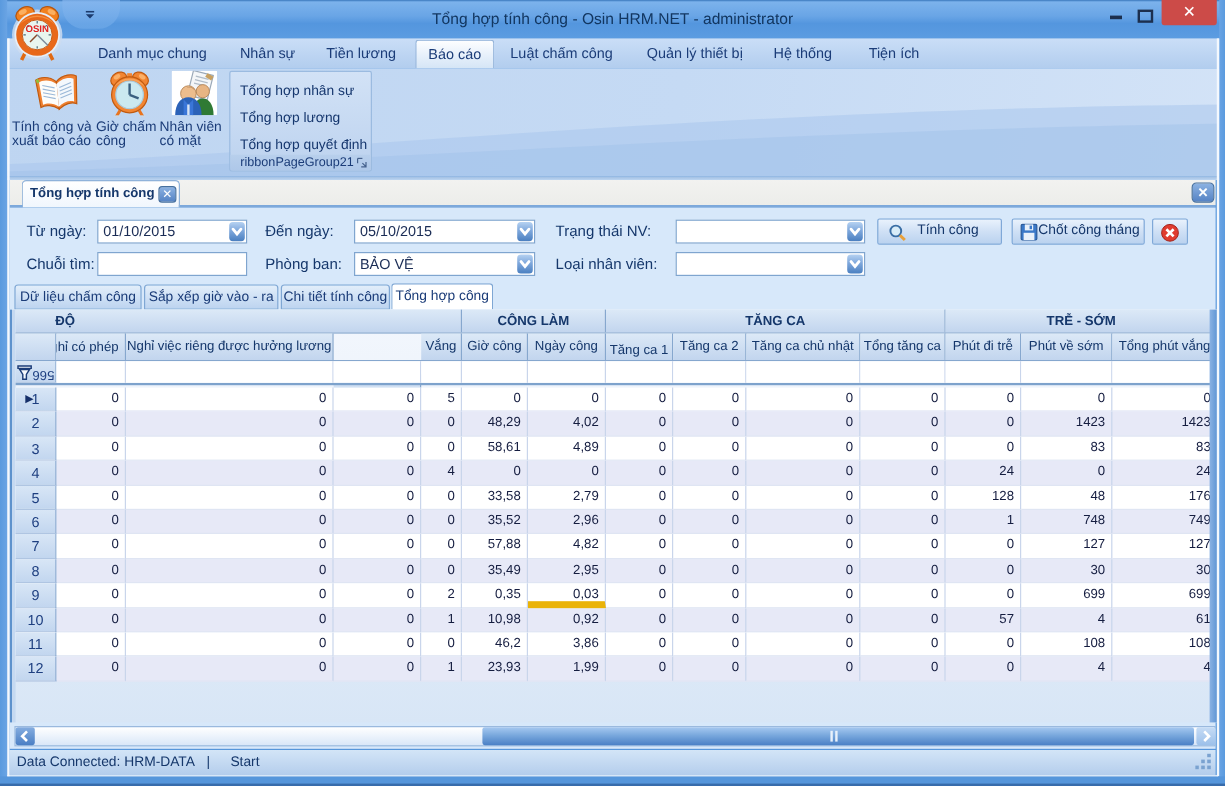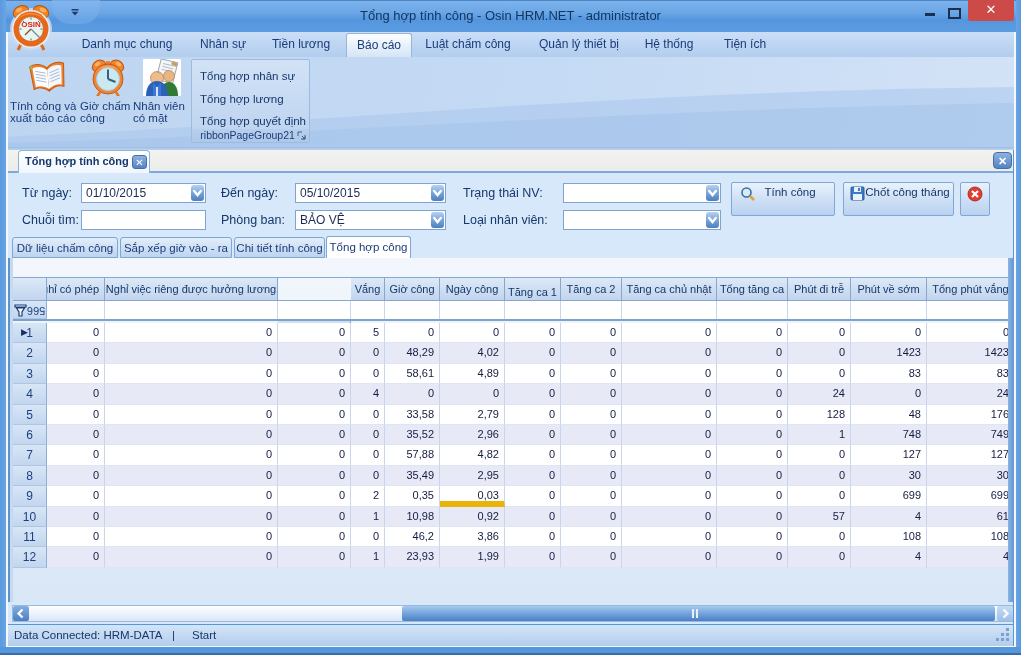--- a/index.html
+++ b/index.html
@@ -48,21 +48,21 @@
   color:#fff; text-align:center; }
 #doctab-x { position:absolute; left:113px; top:4px; width:15px; height:14px; font-size:10px; line-height:13px; }
 #strip-x { position:absolute; left:985px; top:2px; width:19px; height:17px; font-size:11px; line-height:16px; border-radius:4px; font-weight:bold; }
 
 #panel { left:8px; top:173px; width:1005px; height:451px; background:#d7e8fa; }
 .flabel { position:absolute; font-size:12.5px; color:#15376b; }
 .finput { position:absolute; height:20px; background:#fff; border:1px solid #7fa5cf; font-size:12px;
   color:#1a2c55; padding:2px 0 0 4px; }
 .combo-arrow { position:absolute; top:1px; width:13px; height:16px;
   background:linear-gradient(#b6d2f2 0%, #7fa8dc 45%, #4a7fc0 100%); border-radius:3px; }
-.fbtn { position:absolute; height:34px; background:linear-gradient(#e9f2fc,#cfe0f5 50%,#bad2ef);
+.fbtn { position:absolute; height:22px; background:linear-gradient(#e9f2fc,#cfe0f5 50%,#bad2ef);
   border:1px solid #7fa8d8; border-radius:2px; font-size:11.5px; color:#15376b; text-align:center; white-space:nowrap; }
 
 .itab { position:absolute; top:1px; height:21px; background:linear-gradient(#e2eefa,#bdd4f0);
   border:1px solid #7fa7d4; border-radius:3px 3px 0 0; font-size:11.5px; color:#1b3c78;
   text-align:center; line-height:20px; white-space:nowrap; overflow:hidden; }
 #itab-sel { position:absolute; top:0; height:22px; background:#fff; border:1px solid #7fa7d4; border-bottom:none;
   border-radius:3px 3px 0 0; font-size:11.5px; color:#1b3c78; text-align:center; line-height:21px; }
 
 #grid { left:0px; top:85px; width:1007px; height:344px; background:linear-gradient(#f3f7fd,#d8e6f6); }
 .grow { position:absolute; left:5px; display:flex; }
@@ -251,20 +251,26 @@
     </div>
 
   <div class="itab" style="left:4px;top:64px;width:106px;">Dữ liệu chấm công</div>
   <div class="itab" style="left:112px;top:64px;width:112px;">Sắp xếp giờ vào - ra</div>
   <div class="itab" style="left:226px;top:64px;width:91px;">Chi tiết tính công</div>
   <div id="itab-sel" style="left:318px;top:63px;width:85px;">Tổng hợp công</div>
 
   <div class="abs" id="grid">
 <div class="abs" style="left:0;top:0;width:2px;height:344px;background:#5e92cc;"></div>
 <div class="abs" style="left:2px;top:0;width:3px;height:344px;background:#c5d9f1;"></div>
+<div class="grow" style="top:0;height:19px;">
+        <div class="hcell" style="width:372px;text-align:left;padding-left:33px;font-weight:bold;">ĐỘ</div>
+        <div class="hcell" style="width:120px;font-weight:bold;">CÔNG LÀM</div>
+        <div class="hcell" style="width:283px;font-weight:bold;">TĂNG CA</div>
+        <div class="hcell" style="width:226px;font-weight:bold;border-right:none;">TRỄ - SỚM</div>
+      </div>
 <div class="grow" style="top:19px;height:23px;border-top:1px solid #86a7ce;">
         <div class="hcell" style="width:34px;padding-top:5px;"></div>
         <div class="hcell" style="width:58px;padding-top:5px;text-align:right;padding-right:5px;direction:rtl;">nghỉ có phép</div>
         <div class="hcell" style="width:173px;padding-top:5px;">Nghỉ việc riêng được hưởng lương</div>
         <div class="hcell" style="width:73px;padding-top:20px;margin-top:34px;">Nghỉ thai sản</div>
         <div class="hcell" style="width:34px;padding-top:5px;">Vắng</div>
         <div class="hcell" style="width:55px;padding-top:5px;">Giờ công</div>
         <div class="hcell" style="width:65px;padding-top:5px;">Ngày công</div>
         <div class="hcell" style="width:56px;padding-top:8px;">Tăng ca 1</div>
         <div class="hcell" style="width:61px;padding-top:5px;">Tăng ca 2</div>

